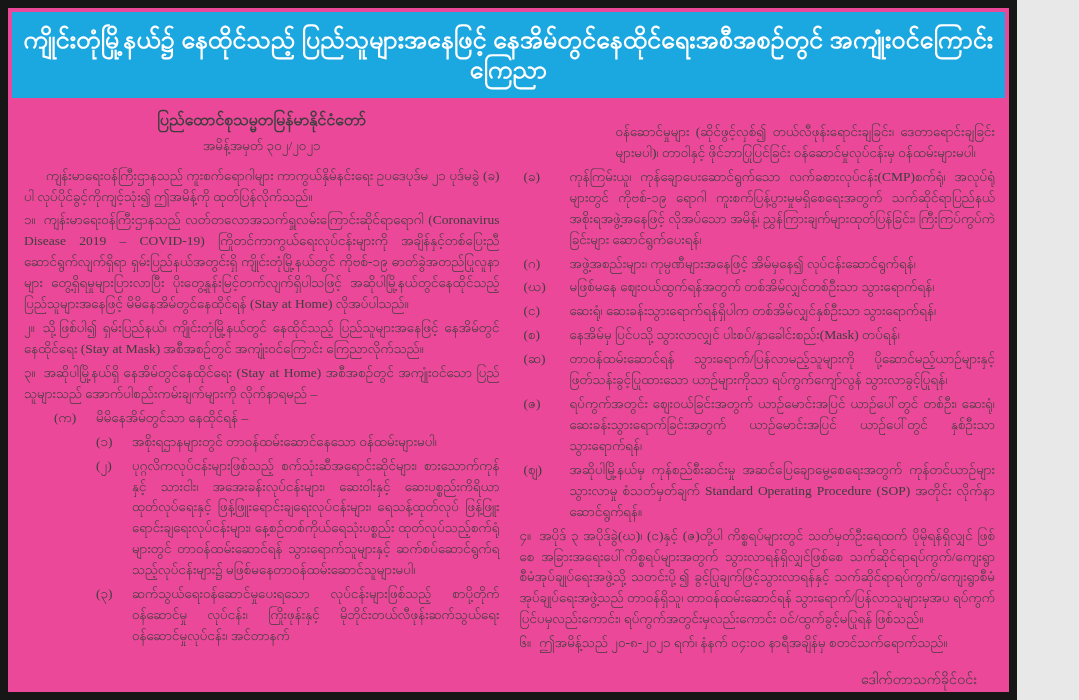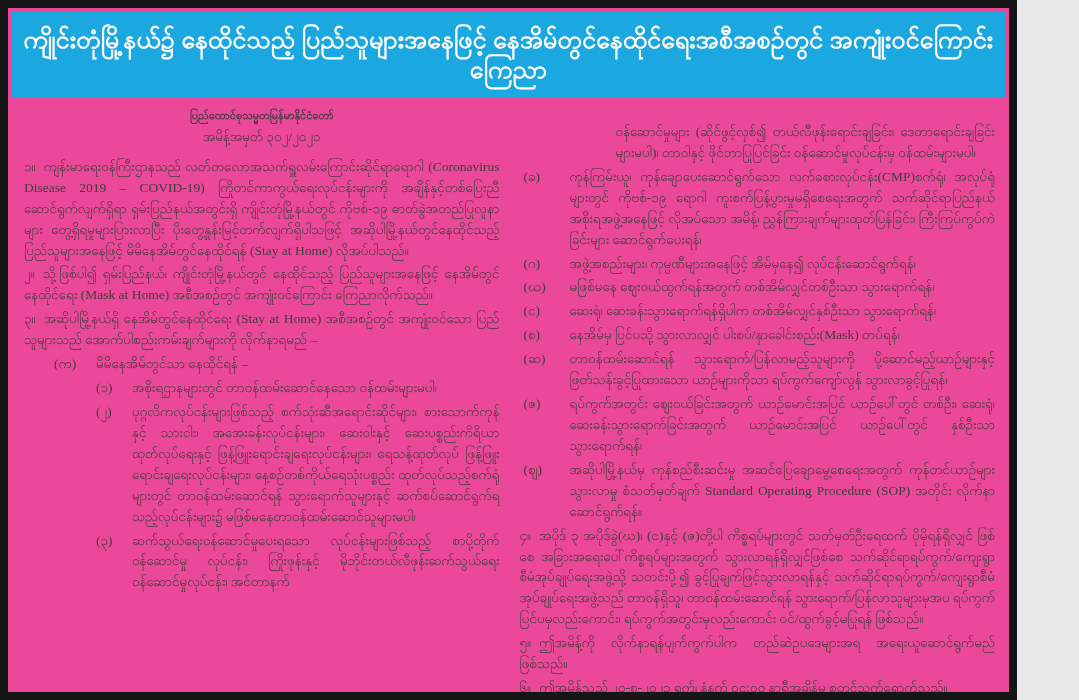--- a/index.html
+++ b/index.html
@@ -30,21 +30,21 @@
     padding:2px 14px 0 16px;
   }
   .col {
     flex:1 1 0;
     font-size:13.5px;
     line-height:1.55;
     text-align:justify;
   }
   .letterhead { text-align:center; margin-bottom:8px; }
   .letterhead .lh-line { line-height:1.75; }
-  .letterhead .lh-bold { font-weight:bold; font-size:11px; }
+  .letterhead .lh-bold { font-weight:bold; font-size:16px; }
   .para { margin:0 0 3px 0; }
   .para .pnum { margin-right:8px; }
   .indent-first { text-indent:22px; }
   .clause { display:flex; margin:0 0 3px 0; }
   .clause .clabel { flex:0 0 42px; }
   .clause .ctext { flex:1 1 auto; }
   .lvl1-left { margin-left:30px; }
   .subclause { display:flex; margin:0 0 3px 0; margin-left:72px; }
   .subclause .clabel { flex:0 0 36px; }
   .subclause .ctext { flex:1 1 auto; }
@@ -70,24 +70,25 @@
 
   <div class="columns">
 
     <div class="col">
 
       <div class="letterhead">
         <div class="lh-line lh-bold">ပြည်ထောင်စုသမ္မတမြန်မာနိုင်ငံတော်</div>
         <div class="lh-line">အမိန့်အမှတ်  ၃၀၂/၂၀၂၁</div>
       </div>
 
+      <p class="para indent-first">ကျန်းမာရေးဝန်ကြီးဌာနသည် ကူးစက်ရောဂါများ ကာကွယ်နှိမ်နင်းရေး ဥပဒေပုဒ်မ ၂၁ ပုဒ်မခွဲ (ခ) ပါ လုပ်ပိုင်ခွင့်ကိုကျင့်သုံး၍ ဤအမိန့်ကို ထုတ်ပြန်လိုက်သည်။</p>
 
       <p class="para"><span class="pnum">၁။</span><span>ကျန်းမာရေးဝန်ကြီးဌာနသည် လတ်တလောအသက်ရှူလမ်းကြောင်းဆိုင်ရာရောဂါ (Coronavirus Disease 2019 – COVID-19) ကြိုတင်ကာကွယ်ရေးလုပ်ငန်းများကို အချိန်နှင့်တစ်ပြေးညီ ဆောင်ရွက်လျက်ရှိရာ ရှမ်းပြည်နယ်အတွင်းရှိ ကျိုင်းတုံမြို့နယ်တွင် ကိုဗစ်-၁၉ ဓာတ်ခွဲအတည်ပြုလူနာများ တွေ့ရှိရမှုများပြားလာပြီး ပိုးတွေ့နှုန်းမြင့်တက်လျက်ရှိပါသဖြင့် အဆိုပါမြို့နယ်တွင်နေထိုင်သည့် ပြည်သူများအနေဖြင့် မိမိနေအိမ်တွင်နေထိုင်ရန် (Stay at Home) လိုအပ်ပါသည်။</span></p>
 
-      <p class="para"><span class="pnum">၂။</span><span>သို့ဖြစ်ပါ၍ ရှမ်းပြည်နယ်၊ ကျိုင်းတုံမြို့နယ်တွင် နေထိုင်သည့် ပြည်သူများအနေဖြင့် နေအိမ်တွင် နေထိုင်ရေး (Mask at Home) အစီအစဉ်တွင် အကျုံးဝင်ကြောင်း ကြေညာလိုက်သည်။</span></p>
+      <p class="para"><span class="pnum">၂။</span><span>သို့ဖြစ်ပါ၍ ရှမ်းပြည်နယ်၊ ကျိုင်းတုံမြို့နယ်တွင် နေထိုင်သည့် ပြည်သူများအနေဖြင့် နေအိမ်တွင် နေထိုင်ရေး (Stay at Mask) အစီအစဉ်တွင် အကျုံးဝင်ကြောင်း ကြေညာလိုက်သည်။</span></p>
 
       <p class="para"><span class="pnum">၃။</span><span>အဆိုပါမြို့နယ်ရှိ နေအိမ်တွင်နေထိုင်ရေး (Stay at Home) အစီအစဉ်တွင် အကျုံးဝင်သော ပြည်သူများသည် အောက်ပါစည်းကမ်းချက်များကို လိုက်နာရမည် –</span></p>
 
       <div class="clause lvl1-left">
         <span class="clabel">(က)</span>
         <span class="ctext">မိမိနေအိမ်တွင်သာ နေထိုင်ရန် –</span>
       </div>
 
       <div class="subclause">
         <span class="clabel">(၁)</span>
@@ -136,21 +137,20 @@
         <span class="clabel">(ဇ)</span>
         <span class="ctext">ရပ်ကွက်အတွင်း ဈေးဝယ်ခြင်းအတွက် ယာဉ်မောင်းအပြင် ယာဉ်ပေါ်တွင် တစ်ဦး၊ ဆေးရုံ၊ ဆေးခန်းသွားရောက်ခြင်းအတွက် ယာဉ်မောင်းအပြင် ယာဉ်ပေါ်တွင် နှစ်ဦးသာ သွားရောက်ရန်၊</span>
       </div>
       <div class="rclause">
         <span class="clabel">(ဈ)</span>
         <span class="ctext">အဆိုပါမြို့နယ်မှ ကုန်စည်စီးဆင်းမှု အဆင်ပြေချောမွေ့စေရေးအတွက် ကုန်တင်ယာဉ်များ သွားလာမှု စံသတ်မှတ်ချက် Standard Operating Procedure (SOP) အတိုင်း လိုက်နာ ဆောင်ရွက်ရန်။</span>
       </div>
 
       <p class="para"><span class="pnum">၄။</span><span>အပိုဒ် ၃ အပိုဒ်ခွဲ(ဃ)၊ (င)နှင့် (ဇ)တို့ပါ ကိစ္စရပ်များတွင် သတ်မှတ်ဦးရေထက် ပိုမိုရန်ရှိလျှင် ဖြစ်စေ အခြားအရေးပေါ်ကိစ္စရပ်များအတွက် သွားလာရန်ရှိလျှင်ဖြစ်စေ သက်ဆိုင်ရာရပ်ကွက်/ကျေးရွာစီမံအုပ်ချုပ်ရေးအဖွဲ့သို့ သတင်းပို့၍ ခွင့်ပြုချက်ဖြင့်သွားလာရန်နှင့် သက်ဆိုင်ရာရပ်ကွက်/ကျေးရွာစီမံအုပ်ချုပ်ရေးအဖွဲ့သည် တာဝန်ရှိသူ၊ တာဝန်ထမ်းဆောင်ရန် သွားရောက်/ပြန်လာသူများမှအပ ရပ်ကွက်ပြင်ပမှလည်းကောင်း၊ ရပ်ကွက်အတွင်းမှလည်းကောင်း ဝင်/ထွက်ခွင့်မပြုရန် ဖြစ်သည်။</span></p>
 
-      <p class="para"><span class="pnum">၅။</span><span>ဤအမိန့်ကို လိုက်နာရန်ပျက်ကွက်ပါက တည်ဆဲဥပဒေများအရ အရေးယူဆောင်ရွက်မည် ဖြစ်သည်။</span></p>
 
       <p class="para"><span class="pnum">၆။</span><span>ဤအမိန့်သည် ၂၀-၈-၂၀၂၁ ရက်၊ နံနက် ၀၄:၀၀ နာရီအချိန်မှ စတင်သက်ရောက်သည်။</span></p>
 
       <div class="signature">
         <div>ဒေါက်တာသက်ခိုင်ဝင်း</div>
         <div>ပြည်ထောင်စုဝန်ကြီး</div>
       </div>
 
     </div>
   </div>

